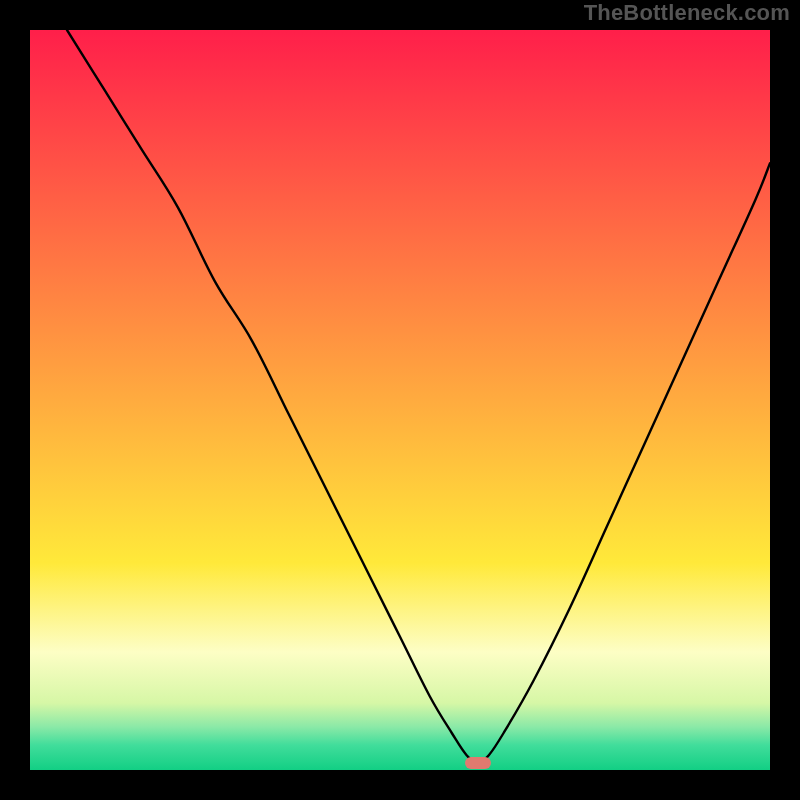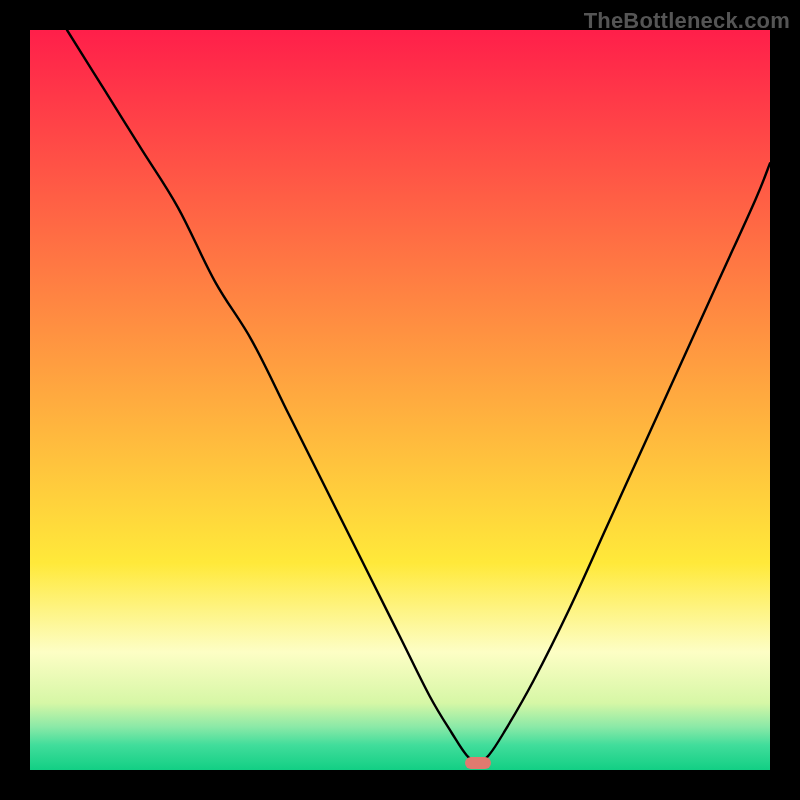--- a/index.html
+++ b/index.html
@@ -11,21 +11,21 @@
     font-family: Arial, Helvetica, sans-serif;
   }
   .frame {
     position: relative;
     width: 800px;
     height: 800px;
     background: #000;
   }
   .watermark {
     position: absolute;
-    top: 8px;
+    top: 0;
     right: 10px;
     color: #555;
     font-size: 22px;
     font-weight: 600;
     letter-spacing: 0.2px;
   }
   .plot-area {
     position: absolute;
     left: 30px;
     top: 30px;

